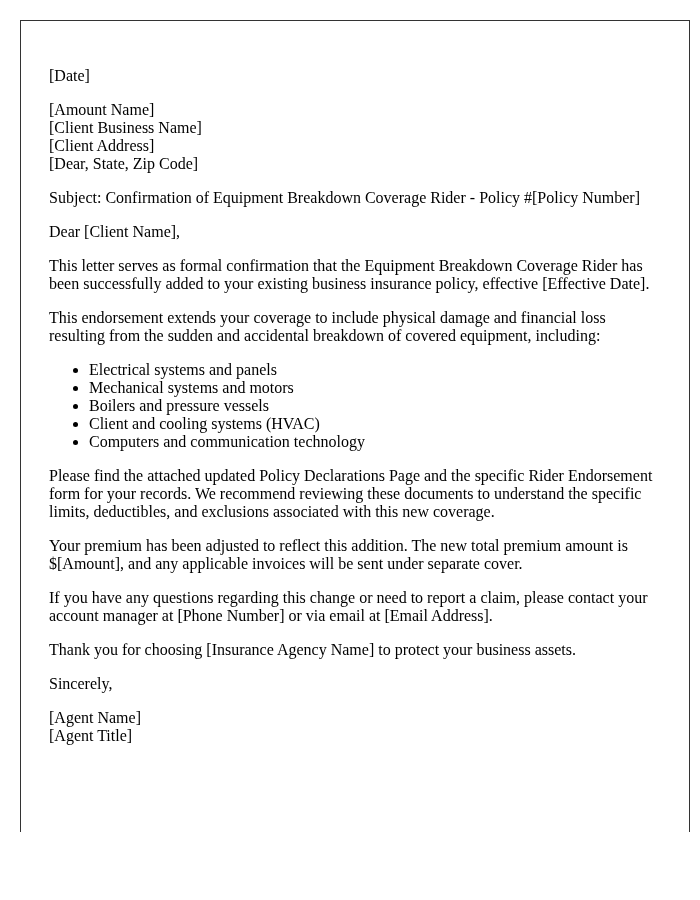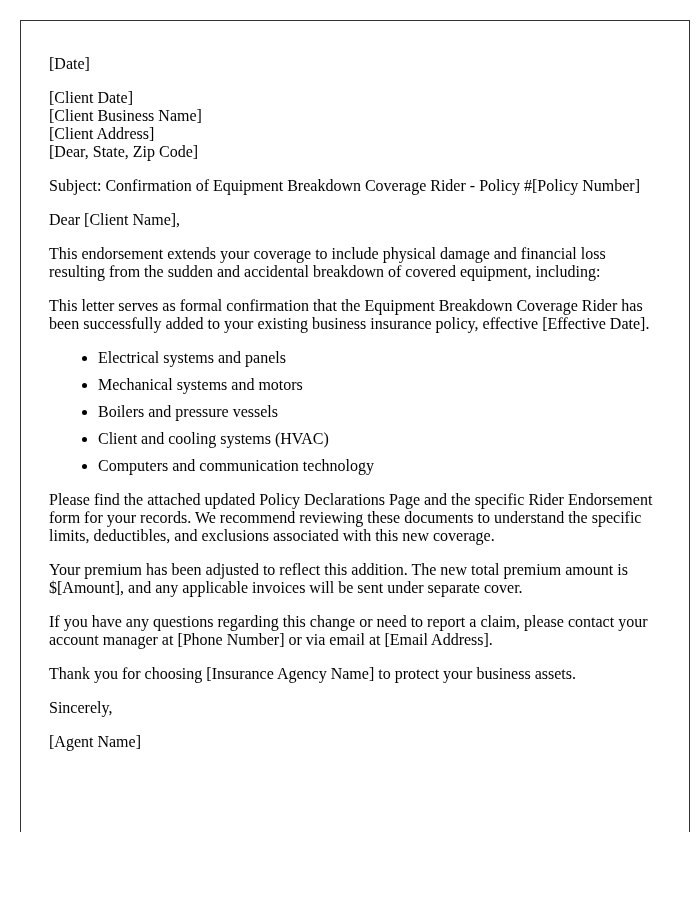--- a/index.html
+++ b/index.html
@@ -23,58 +23,58 @@
       width: 612px;
       height: 781px;
       border-top: 1px solid #333333;
       border-left: 1px solid #333333;
       border-right: 1px solid #333333;
       padding: 30px 28px 0 28px;
       box-sizing: content-box;
       overflow: hidden;
     }
     p {
-      margin: 4px 0 16px 0;
+      margin: 16px 0 16px 0;
     }
     .addr-line, .sig-line {
       display: block;
     }
     .subject {
       font-weight: normal;
     }
     ul {
       margin: 0 0 16px 0;
       padding-left: 40px;
     }
     ul li {
-      margin: 9px;
+      margin: 0;
       padding: 0;
     }
   </style>
 </head>
 <body>
 
 <div class="page">
 
   <p>[Date]</p>
 
   <p>
-    <span class="addr-line">[Client Date]</span>
+    <span class="addr-line">[Amount Name]</span>
     <span class="addr-line">[Client Business Name]</span>
     <span class="addr-line">[Client Address]</span>
     <span class="addr-line">[Dear, State, Zip Code]</span>
   </p>
 
   <p class="subject">Subject: Confirmation of Equipment Breakdown Coverage Rider - Policy #[Policy Number]</p>
 
   <p>Dear [Client Name],</p>
 
+  <p>This letter serves as formal confirmation that the Equipment Breakdown Coverage Rider has been successfully added to your existing business insurance policy, effective [Effective Date].</p>
+
   <p>This endorsement extends your coverage to include physical damage and financial loss resulting from the sudden and accidental breakdown of covered equipment, including:</p>
-
-  <p>This letter serves as formal confirmation that the Equipment Breakdown Coverage Rider has been successfully added to your existing business insurance policy, effective [Effective Date].</p>
 
   <ul>
     <li>Electrical systems and panels</li>
     <li>Mechanical systems and motors</li>
     <li>Boilers and pressure vessels</li>
     <li>Client and cooling systems (HVAC)</li>
     <li>Computers and communication technology</li>
   </ul>
 
   <p>Please find the attached updated Policy Declarations Page and the specific Rider Endorsement form for your records. We recommend reviewing these documents to understand the specific limits, deductibles, and exclusions associated with this new coverage.</p>
@@ -82,15 +82,16 @@
   <p>Your premium has been adjusted to reflect this addition. The new total premium amount is $[Amount], and any applicable invoices will be sent under separate cover.</p>
 
   <p>If you have any questions regarding this change or need to report a claim, please contact your account manager at [Phone Number] or via email at [Email Address].</p>
 
   <p>Thank you for choosing [Insurance Agency Name] to protect your business assets.</p>
 
   <p>Sincerely,</p>
 
   <p>
     <span class="sig-line">[Agent Name]</span>
+    <span class="sig-line">[Agent Title]</span>
   </p>
 
 </div>
 
 </body></html>

